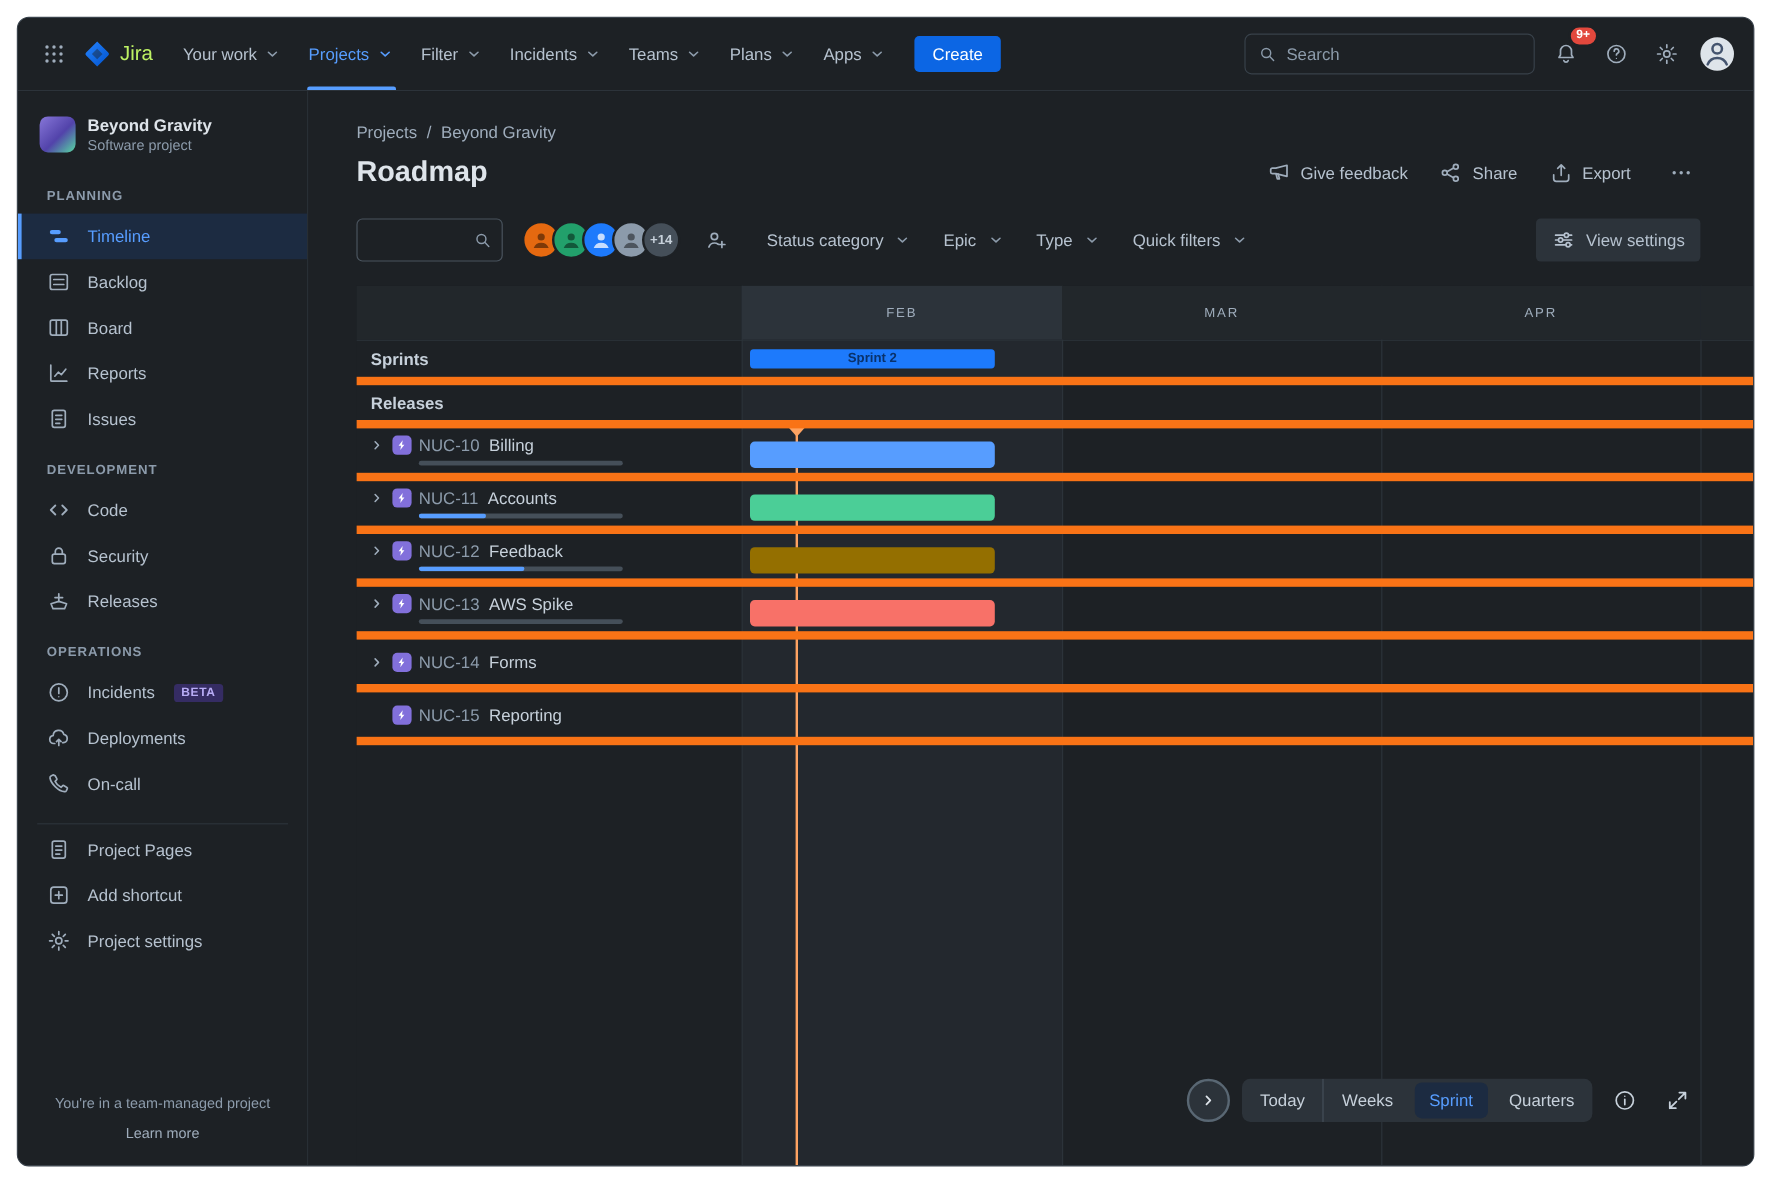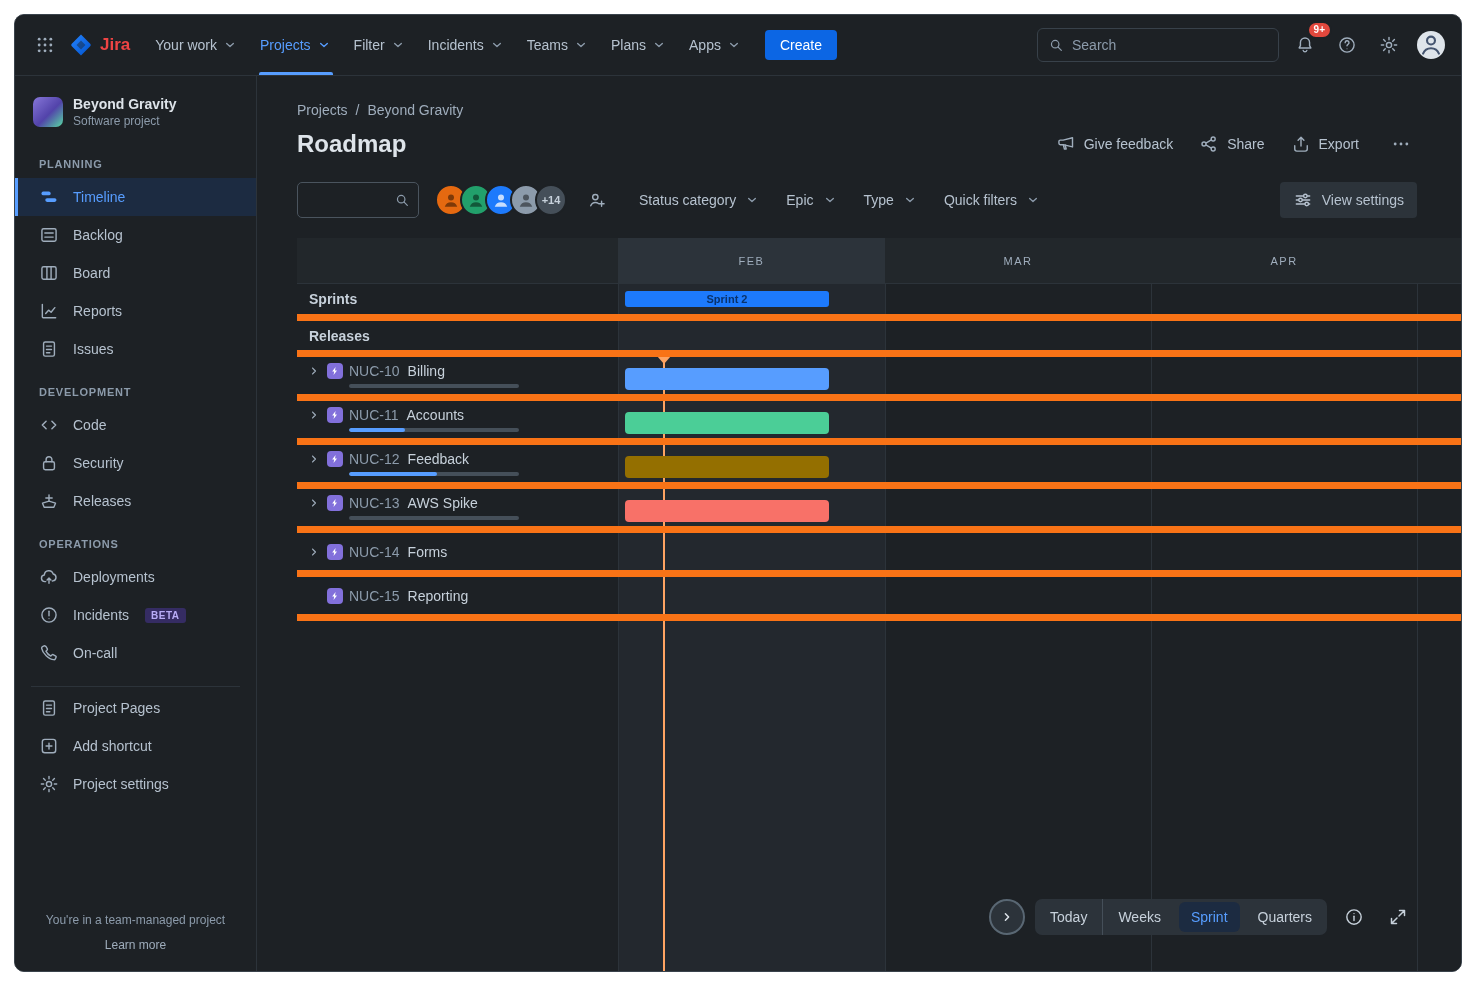--- a/index.html
+++ b/index.html
@@ -11,21 +11,21 @@
 .ic svg{width:100%;height:100%;display:block}
 .i20{width:20px;height:20px}
 .i16{width:16px;height:16px}
 .i14{width:14px;height:14px}
 .app{position:absolute;inset:14px;background:#1D2125;border:1px solid #3a434c;border-radius:10px;overflow:hidden;display:flex;flex-direction:column}
 
 
 .topnav{flex:0 0 60px;display:flex;align-items:center;padding:0 14px;border-bottom:1px solid #2C333A;background:#1D2125}
 .iconbtn{width:32px;height:32px;border-radius:6px;display:flex;align-items:center;justify-content:center;color:#9FADBC;flex:0 0 auto}
 .logo{display:flex;align-items:center;gap:7px;padding:0 14px 0 8px}
-.logo-text{font-size:17px;font-weight:700;color:#ef4444}
+.logo-text{font-size:17px;font-weight:400;color:#bef264}
 .nav-item{position:relative;height:60px;display:flex;align-items:center;gap:5px;padding:0 11px;font-size:14px;color:#B6C2CF}
 .nav-item .ic{color:#8C9BAB}
 .nav-item.active{color:#579DFF}
 .nav-item.active .ic{color:#579DFF}
 .nav-item.active::after{content:"";position:absolute;left:10px;right:10px;bottom:0;height:3px;border-radius:2px 2px 0 0;background:#579DFF}
 .create-btn{margin-left:12px;background:#0C66E4;color:#fff;font-size:14px;font-weight:500;padding:7px 15px;border-radius:4px}
 .topnav-right{margin-left:auto;display:flex;align-items:center;gap:10px}
 .search-global{display:flex;align-items:center;gap:8px;width:242px;height:34px;border:1px solid #38414A;border-radius:6px;padding:0 10px;color:#8C9BAB;background:#1D2125}
 .search-global input{flex:1;min-width:0;background:transparent;border:0;outline:0;color:#C7D1DB;font-size:14px}
 .search-global input::placeholder{color:#8C9BAB}
@@ -362,37 +362,37 @@
               <path d="M4.2 14.6L12 12.2l7.8 2.4-2 4.9H6.2z"></path>
               <path d="M12 4.6v7.6M8.2 8.4h7.6"></path>
             </svg>
           </span>
         <span>Releases</span>
       </button>
 
       <div class="sec-title">OPERATIONS</div>
       <button class="side-item">
         <span class="ic i20">
-            <svg viewBox="0 0 24 24" fill="none" stroke="currentColor" stroke-width="1.7" stroke-linecap="round" stroke-linejoin="round">
-              <path d="M8 17.5H7a4 4 0 0 1-.6-7.96A5.4 5.4 0 0 1 17 8.4a4.2 4.2 0 0 1-.4 8.3h-.6"></path>
-              <path d="M12 19.5v-6M9.7 15.6L12 13.3l2.3 2.3"></path>
-            </svg>
-          </span>
-        <span>Deployments</span>
-      </button>
-      <button class="side-item">
-        <span class="ic i20">
             <svg viewBox="0 0 24 24" fill="none" stroke="currentColor" stroke-width="1.7" stroke-linecap="round">
               <circle cx="12" cy="12" r="8.5"></circle>
               <path d="M12 7.5V13"></path>
               <circle cx="12" cy="16.3" r=".7" fill="currentColor" stroke="none"></circle>
             </svg>
           </span>
         <span>Incidents</span>
         <span class="beta">BETA</span>
+      </button>
+      <button class="side-item">
+        <span class="ic i20">
+            <svg viewBox="0 0 24 24" fill="none" stroke="currentColor" stroke-width="1.7" stroke-linecap="round" stroke-linejoin="round">
+              <path d="M8 17.5H7a4 4 0 0 1-.6-7.96A5.4 5.4 0 0 1 17 8.4a4.2 4.2 0 0 1-.4 8.3h-.6"></path>
+              <path d="M12 19.5v-6M9.7 15.6L12 13.3l2.3 2.3"></path>
+            </svg>
+          </span>
+        <span>Deployments</span>
       </button>
       <button class="side-item">
         <span class="ic i20">
             <svg viewBox="0 0 24 24" fill="none" stroke="currentColor" stroke-width="1.7" stroke-linecap="round" stroke-linejoin="round">
               <path d="M8.2 3.9L10 7.1a1 1 0 0 1-.2 1.2L8.3 9.8a12.5 12.5 0 0 0 5.9 5.9l1.5-1.5a1 1 0 0 1 1.2-.2l3.2 1.8a1 1 0 0 1 .4 1.3l-.9 1.9a1.9 1.9 0 0 1-2 1C11.9 19.8 4.2 12.1 3.2 6.4a1.9 1.9 0 0 1 1-2l1.9-.9a1 1 0 0 1 1.3.4z"></path>
             </svg>
           </span>
         <span>On-call</span>
       </button>
 

